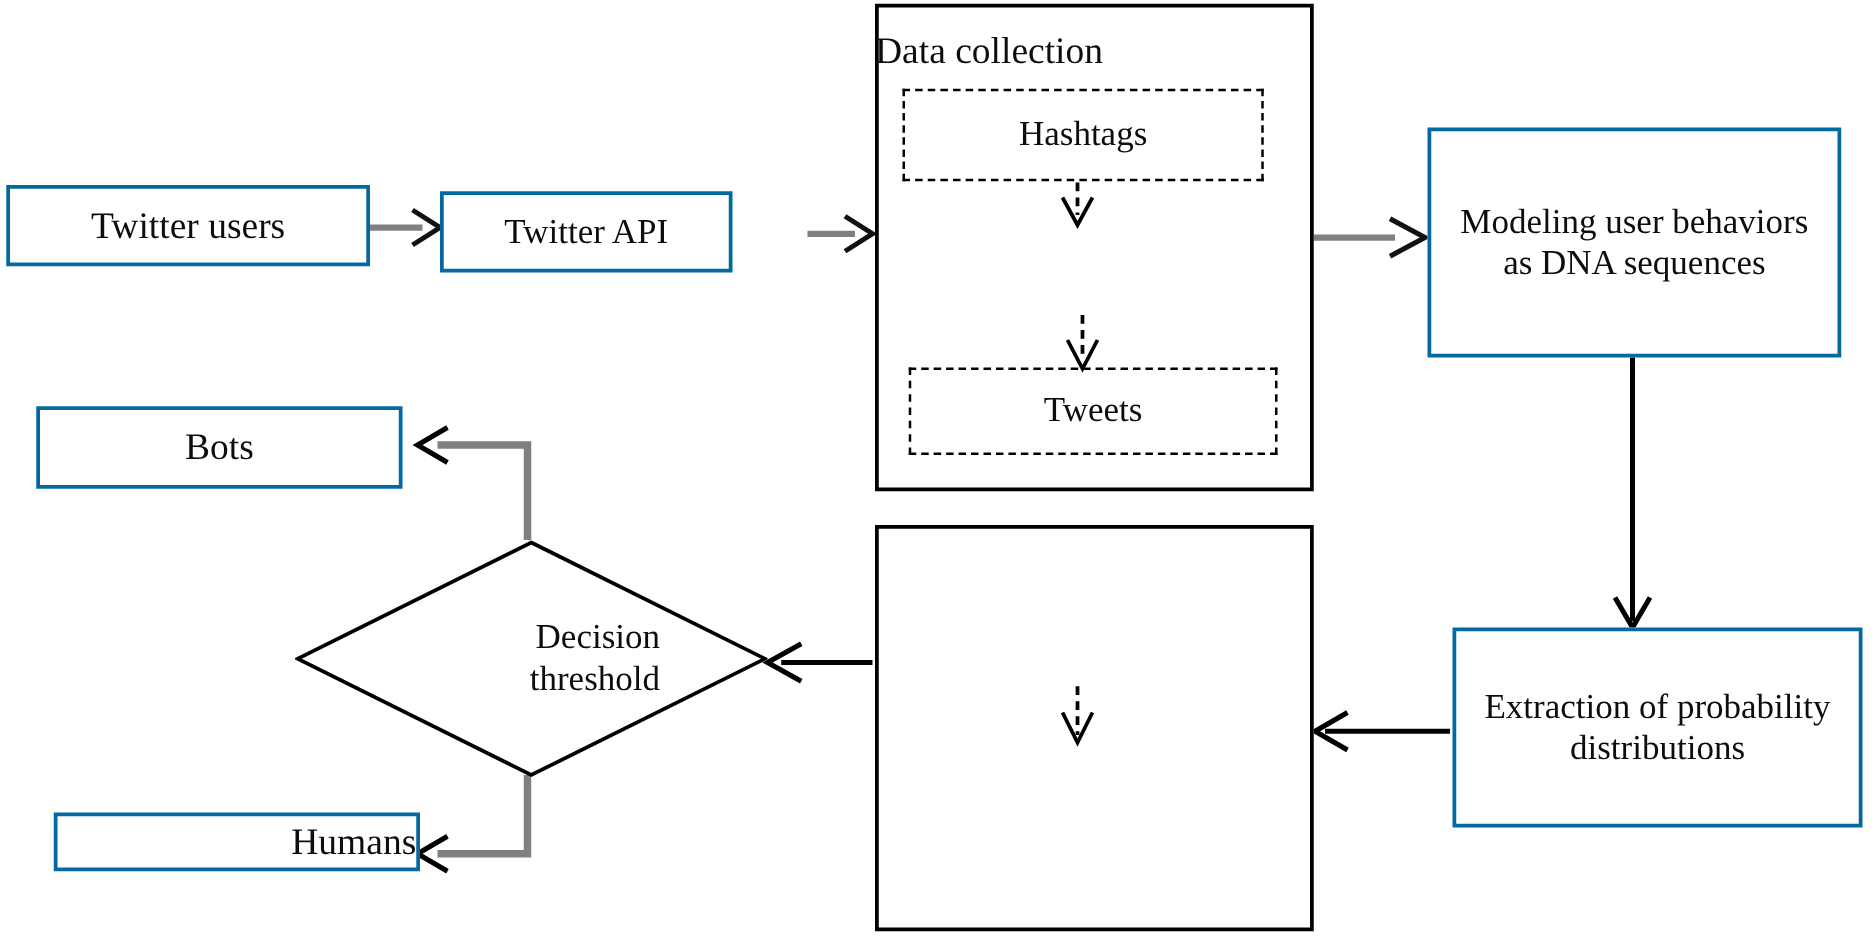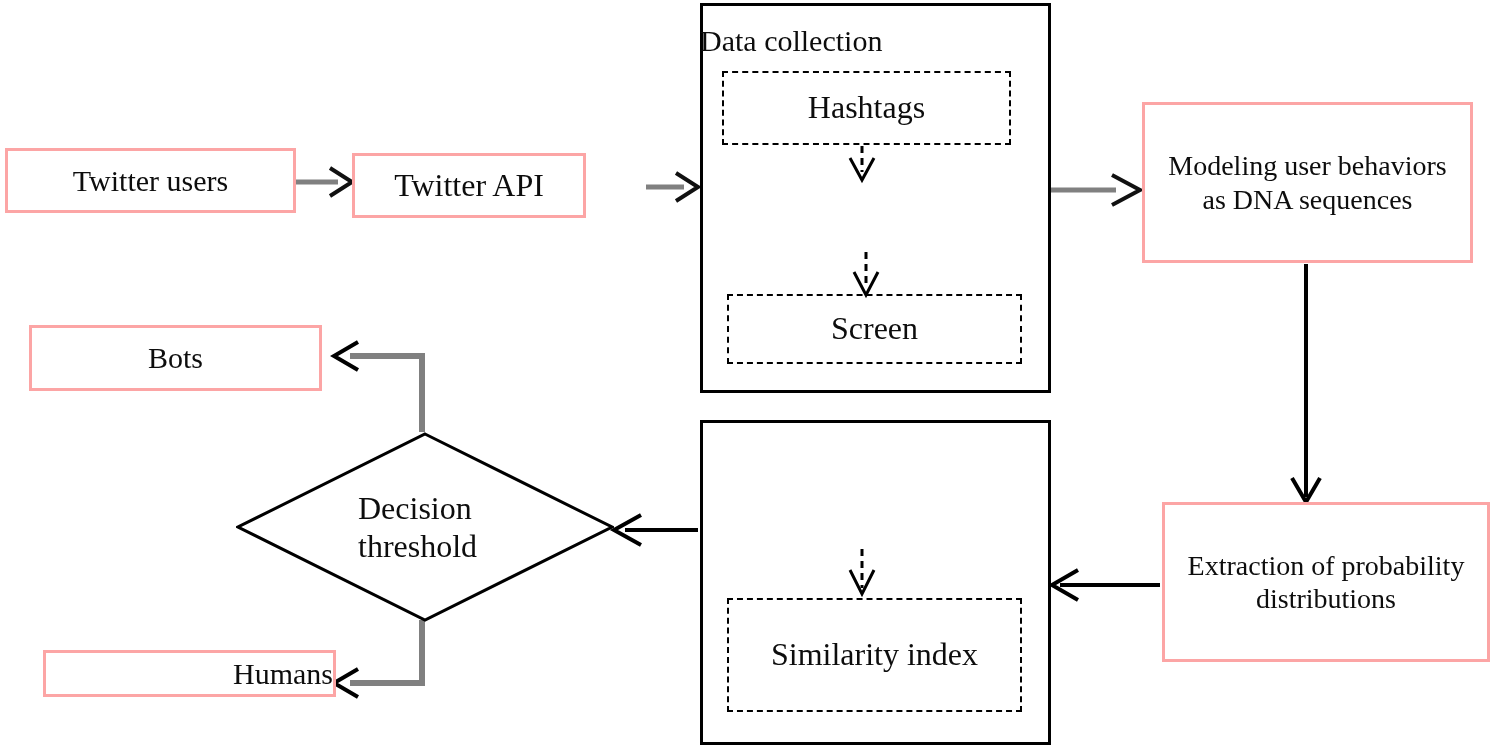--- a/index.html
+++ b/index.html
@@ -9,21 +9,21 @@
     font-family:"Liberation Serif", serif;
     overflow:hidden;
   }
   #canvas{position:relative;width:1499px;height:749px;}
 
   
   .node{
     position:absolute;
     box-sizing:border-box;
     background:#ffffff;
-    border:3px solid #fca5a5;
+    border:3px solid #0369a1;
     display:flex;
     align-items:center;
     justify-content:center;
     text-align:center;
     color:#0d0d0d;
     line-height:1.18;
     z-index:3;
   }
   .node.dashed{
     border:2px dashed #000000;
@@ -39,40 +39,40 @@
   .group-title{
     position:absolute;
     width:100%;
     text-align:left;
     color:#0d0d0d;
     z-index:4;
   }
 
   
   .t30{font-size:30px;}
-  .t29{font-size:32px;}
+  .t29{font-size:28px;}
   .t28{font-size:28px;}
 
   
   #links{position:absolute;left:0;top:0;width:1499px;height:749px;z-index:1;}
   #links-top{position:absolute;left:0;top:0;width:1499px;height:749px;z-index:5;pointer-events:none;}
 
   
   .diamond-wrap{
     position:absolute;
     z-index:3;
   }
   .diamond-label{
     position:absolute;
     left:0;top:0;
     width:100%;height:100%;
     display:flex;
     align-items:center;
     justify-content:center;
-    text-align:left;
+    text-align:right;
     color:#0d0d0d;
     line-height:1.2;
     z-index:4;
   }
 </style>
 </head>
 <body>
 
 <div id="canvas">
 
@@ -142,37 +142,34 @@
   <div class="group-title t30" style="left:700px;top:24px;width:351px;">
     <span>Data collection</span>
   </div>
 
   <div class="node dashed t29" style="left:722px;top:71px;width:289px;height:74px;">
     <span>Hashtags</span>
   </div>
 
 
   <div class="node dashed t29" style="left:727px;top:294px;width:295px;height:70px;">
-    <span>Screen</span>
-  </div>
-
-  <div class="node t28" style="left:1142px;top:102px;width:331px;height:161px;padding:0 14px;">
+    <span>Tweets</span>
+  </div>
+
+  <div class="node t28" style="left:1142px;top:102px;width:331px;height:184px;padding:0 14px;">
     <span>Modeling user behaviors as DNA sequences</span>
   </div>
 
   <div class="node t28" style="left:1162px;top:502px;width:328px;height:160px;padding:4px 22px;">
     <span>Extraction of probability distributions</span>
   </div>
 
   <div class="group" style="left:700px;top:420px;width:351px;height:325px;"></div>
 
 
-  <div class="node dashed t29" style="left:727px;top:598px;width:295px;height:114px;padding:0 40px;">
-    <span>Similarity index</span>
-  </div>
 
   <div class="diamond-wrap" style="left:236px;top:432px;width:378px;height:190px;">
     <svg width="378" height="190" viewBox="0 0 378 190">
       <polygon points="189,2 376,95 189,188 2,95" fill="#ffffff" stroke="#000000" stroke-width="3"></polygon>
     </svg>
     <div class="diamond-label t29" style="padding-left:18px;">
       <span style="display:inline-block;max-width:170px;">Decision threshold</span>
     </div>
   </div>
 

